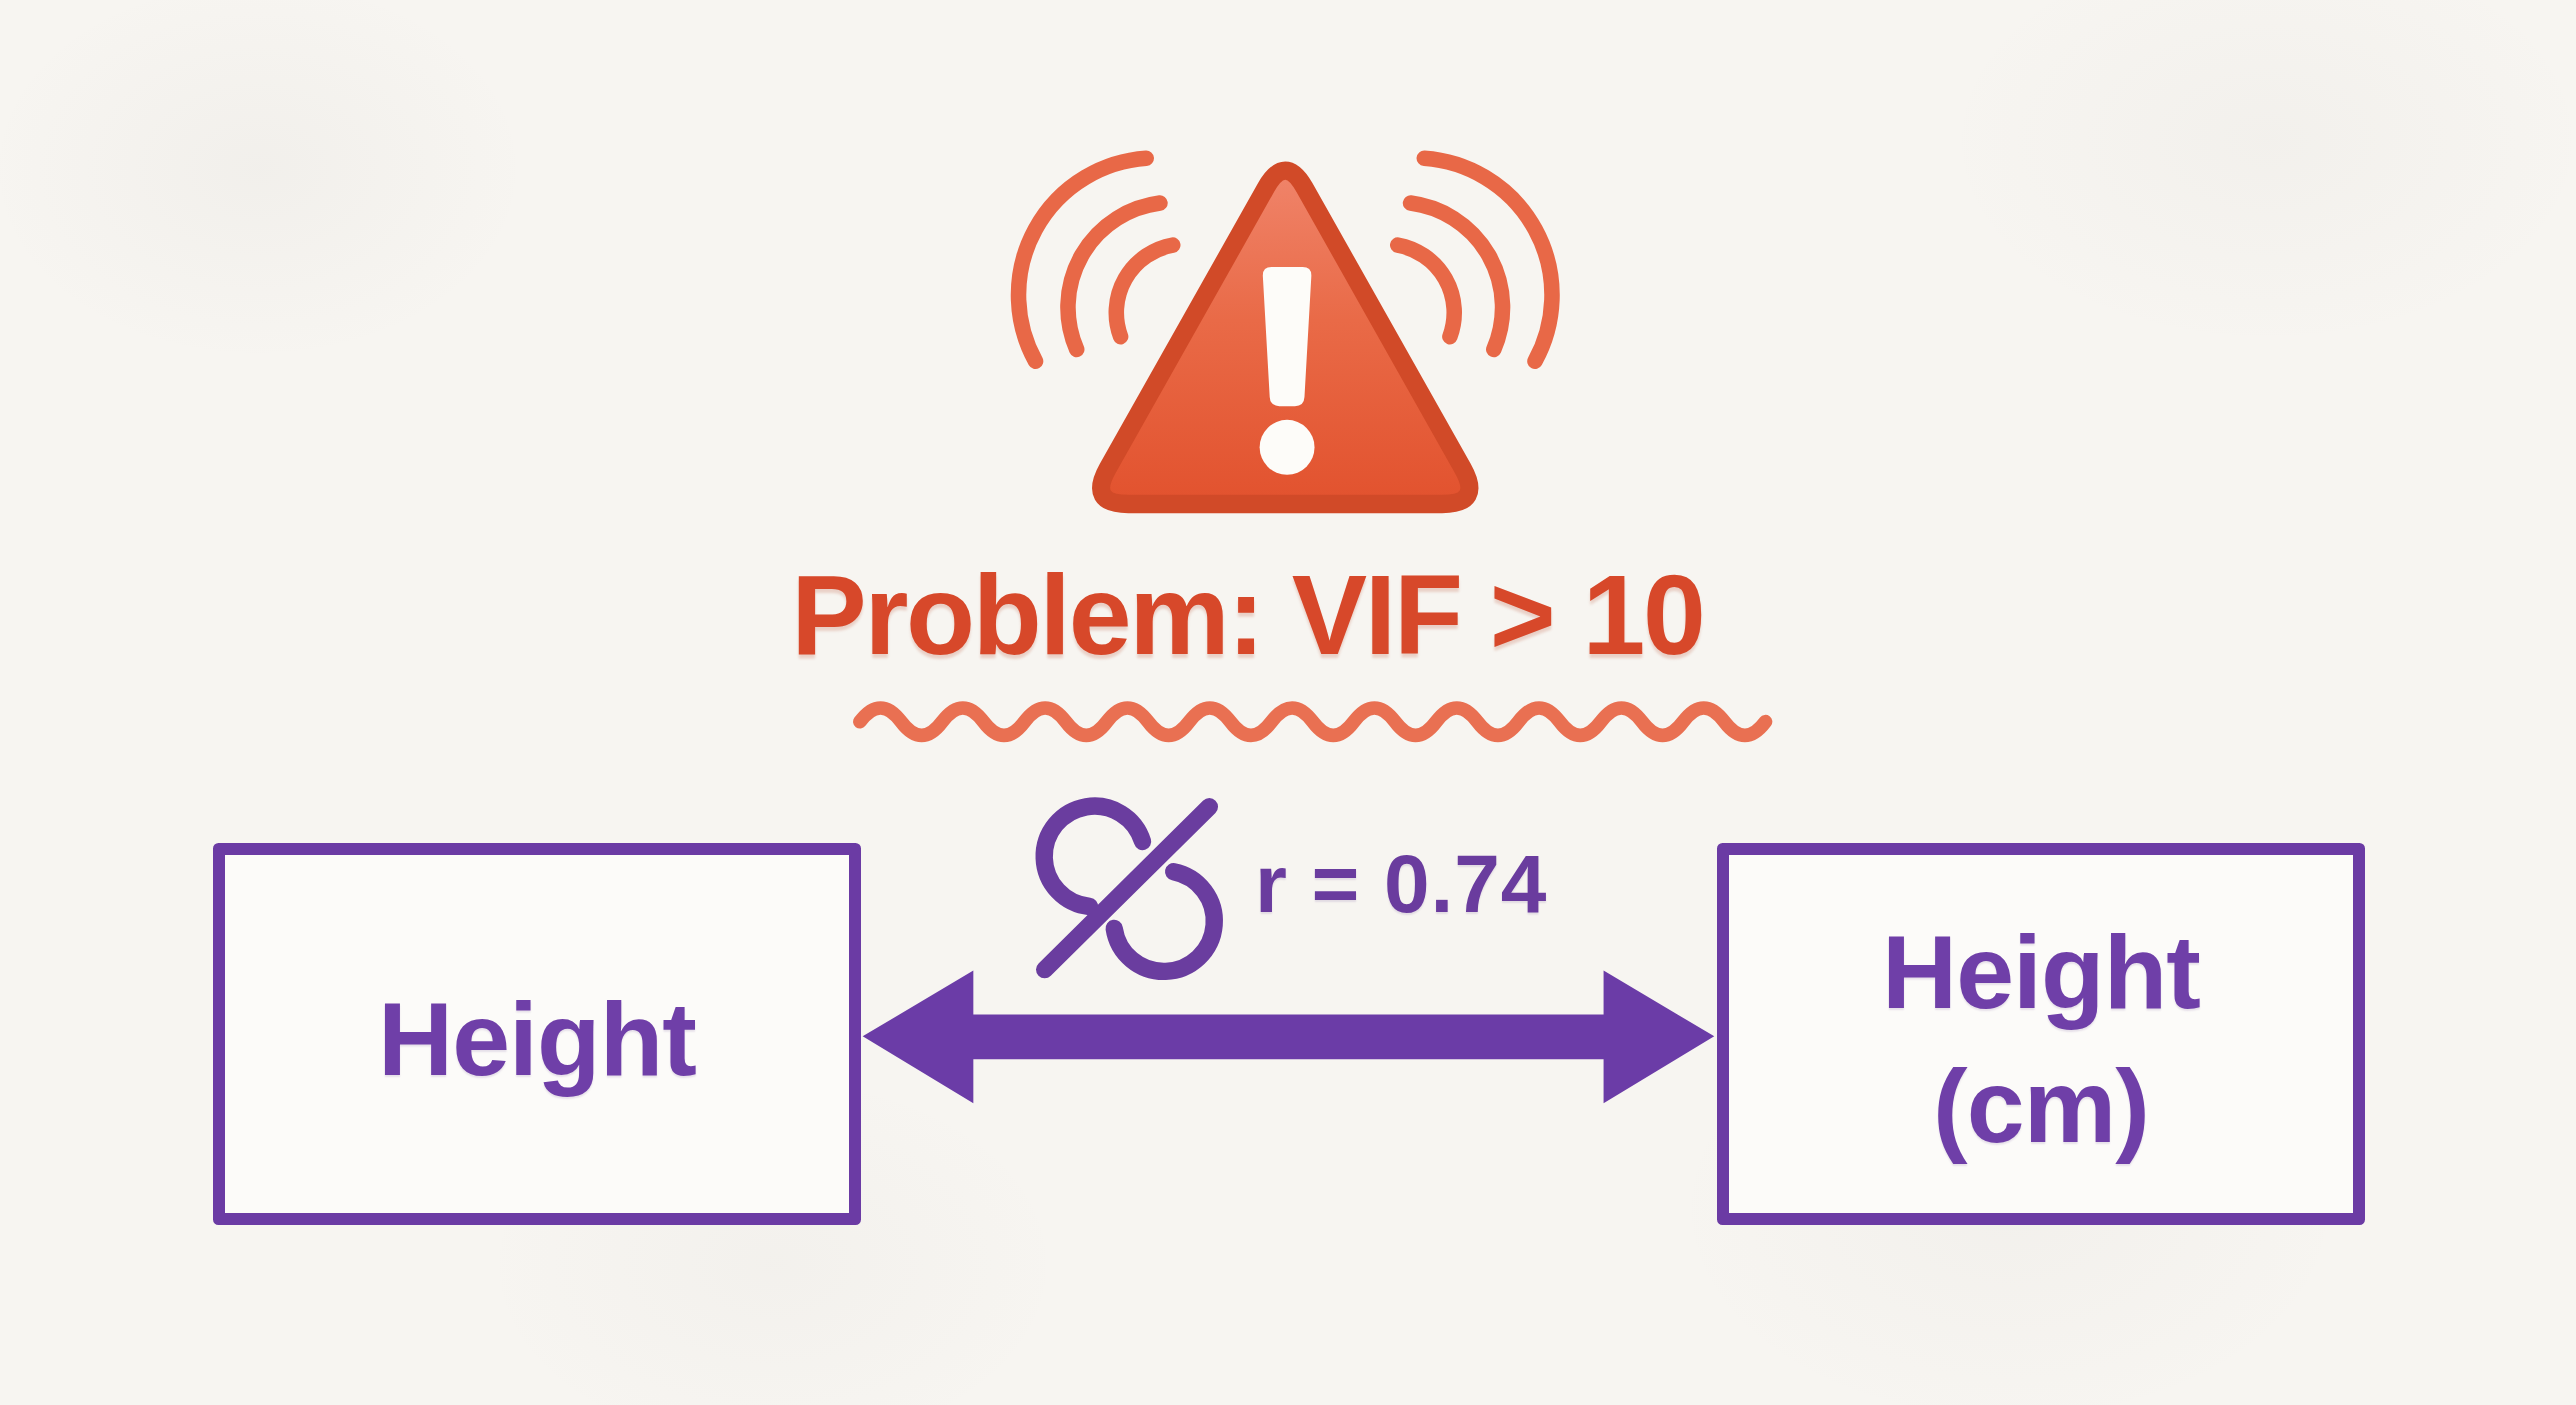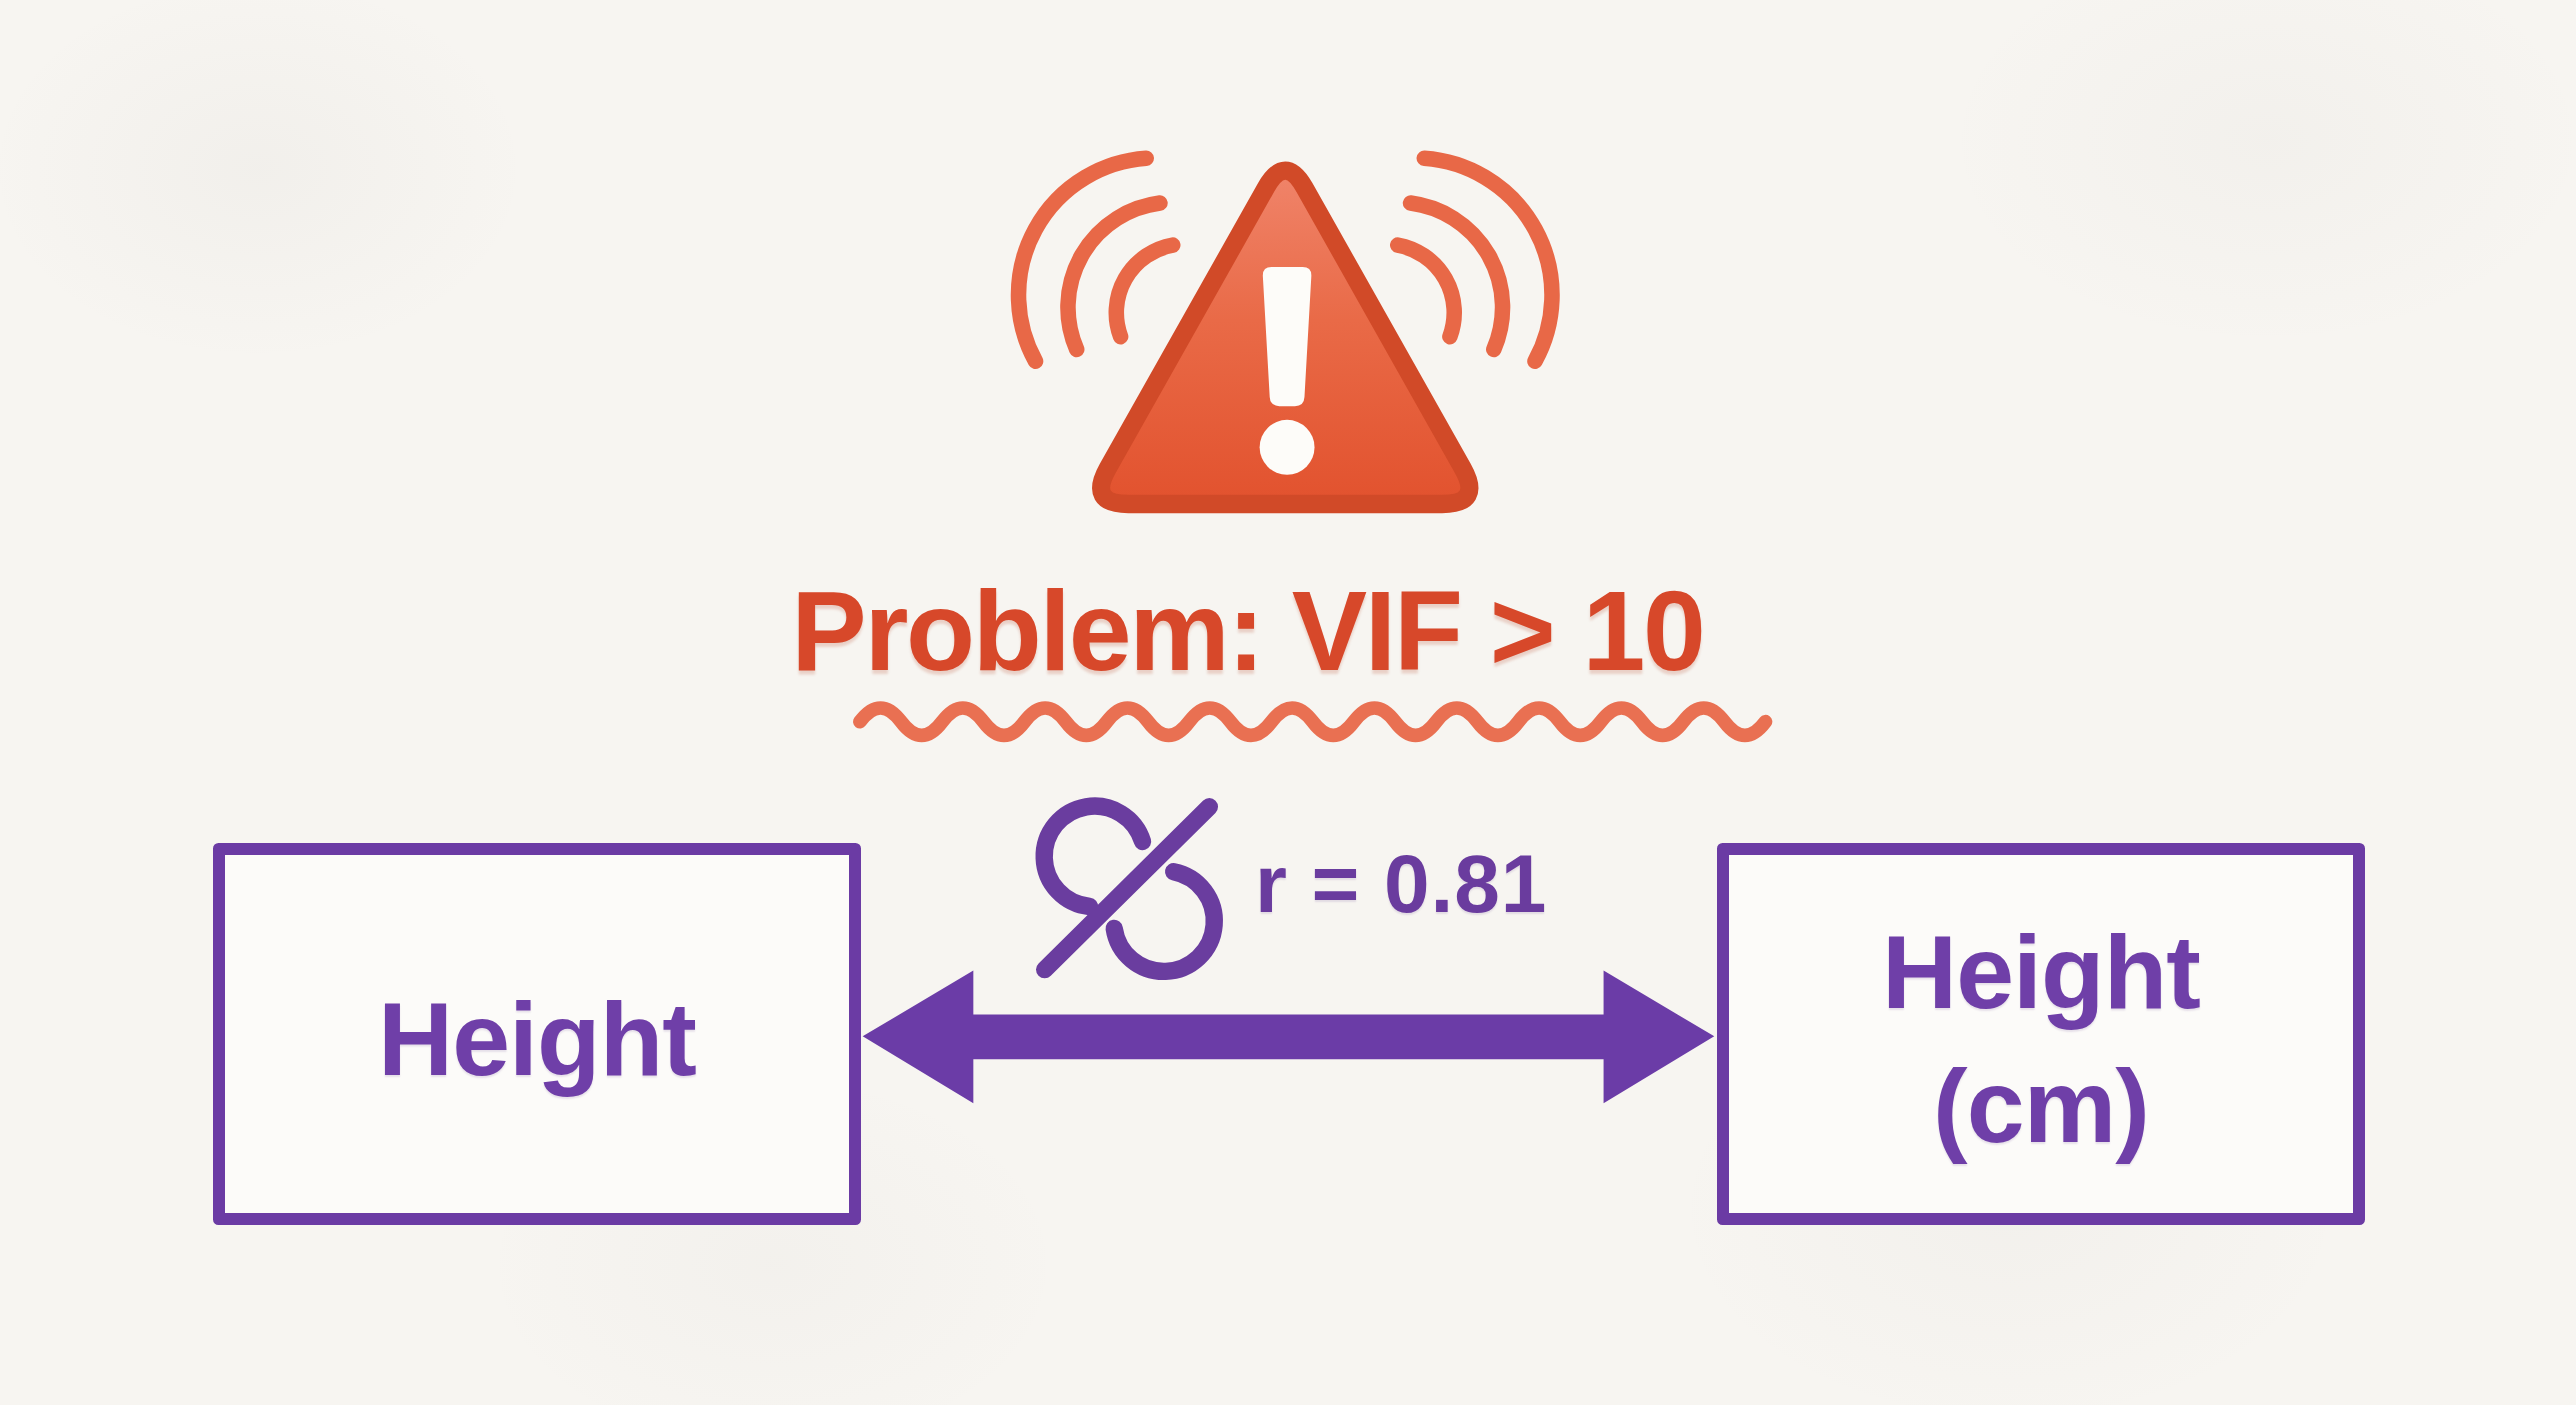--- a/index.html
+++ b/index.html
@@ -13,21 +13,21 @@
     position:relative;width:2576px;height:1405px;
     background:
       radial-gradient(384px 274px at 10% 12%, rgba(140,135,128,0.05), transparent 70%),
       radial-gradient(457px 293px at 88% 10%, rgba(140,135,128,0.045), transparent 70%),
       radial-gradient(412px 274px at 30% 90%, rgba(140,135,128,0.04), transparent 70%),
       radial-gradient(476px 311px at 78% 86%, rgba(140,135,128,0.045), transparent 70%),
       #F7F5F1;
   }
   .vector-layer{position:absolute;left:0;top:0;width:2576px;height:1405px;}
   .title{
-    position:absolute;left:0;top:572px;width:2495px;
+    position:absolute;left:0;top:556px;width:2495px;
     text-align:center;
     font-size:113px;font-weight:700;letter-spacing:-2.3px;
     color:#D7482A;line-height:1.05;
     text-shadow:0 3.7px 2.7px rgba(170,45,10,0.18);
     white-space:nowrap;
   }
   .corr-label{
     position:absolute;left:1255px;top:840px;
     font-size:82px;font-weight:700;color:#6A3C9E;
     line-height:88px;letter-spacing:0.9px;white-space:nowrap;
@@ -91,21 +91,21 @@
       <path d="M 1191 991 A 55 55 0 1 1 1249 920"></path>
       <path d="M 1283 953 A 55 55 0 1 1 1218 1015"></path>
       <path d="M 1142 1060 L 1322 882"></path>
     </g>
 
     <polygon points="943,1133 1064,1061 1064,1109 1753,1109 1753,1061 1874,1133 1753,1206 1753,1158 1064,1158 1064,1206" fill="#6B3CA7"></polygon>
   </svg>
 
   <div class="title">Problem: VIF &gt; 10</div>
 
-  <div class="corr-label">r = 0.81</div>
+  <div class="corr-label">r = 0.74</div>
 
   <div class="var-box left">
     <div>Height</div>
   </div>
 
   <div class="var-box right">
     <div>Height</div>
     <div>(cm)</div>
   </div>
 

